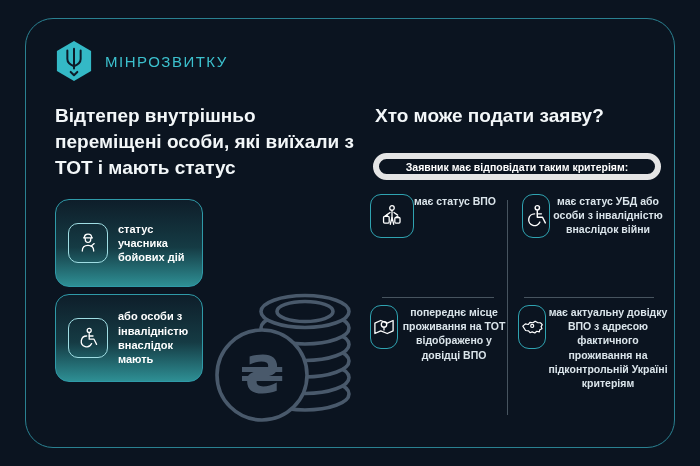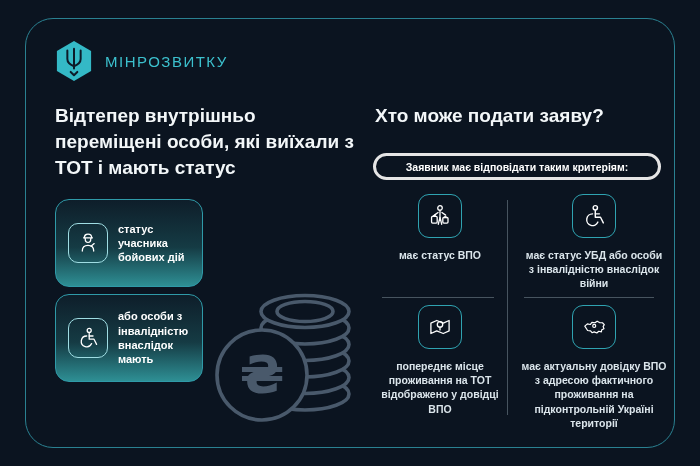--- a/index.html
+++ b/index.html
@@ -51,25 +51,25 @@
     color:#3fd0df;font-size:23px;font-weight:bold;letter-spacing:0.5px;
   }
   .coins{position:absolute;left:212px;top:284px;width:142px;height:148px;}
   
   .right-heading{
     position:absolute;left:375px;top:105px;width:300px;
     color:#f3f7f9;font-size:19px;font-weight:bold;
   }
   .criteria-pill{
     position:absolute;left:373px;top:153px;width:288px;height:27px;
-    border:3px solid #e5e5e5;border-radius:14px;
+    border:6px solid #e5e5e5;border-radius:14px;
     display:flex;align-items:center;justify-content:center;
     color:#ffffff;font-size:10.5px;font-weight:bold;box-sizing:border-box;
   }
-  .criteria-item{position:absolute;display:flex;flex-direction:column;align-items:center;}
+  .criteria-item{position:absolute;display:flex;align-items:flex-start;}
   .criteria-icon-chip{
     width:42px;height:42px;border-radius:11px;border:1.4px solid #2fa3b1;
     display:flex;align-items:center;justify-content:center;margin-bottom:10px;
   }
   .criteria-text{
     color:#dbe5eb;font-size:10.5px;line-height:1.35;text-align:center;font-weight:bold;
   }
   .vdivider{
     position:absolute;left:507px;top:200px;width:1px;height:215px;
     background:rgba(145,162,173,0.45);
@@ -206,16 +206,16 @@
 
   <div class="criteria-item" style="left:518px;top:305px;width:152px;">
     <span class="criteria-icon-chip">
       <svg width="26" height="26" viewBox="0 0 24 24">
         <g stroke="#ffffff" stroke-width="1.1" fill="none" stroke-linecap="round" stroke-linejoin="round">
           <path d="M3.5 11.2 l2.4-2.1 2.6 0.6 1.6-2 2.8 0.4 2-1.5 2.2 1.3 2.7 0.2 1.7 1.7 -1.1 1.8 0.8 2 -2 0.9 -0.4 2 -2.4-0.6 -1.8 1.6 -2.4-1 -2 0.8 -1.4-1.7 -2.7-0.4 z"></path>
           <circle cx="12.2" cy="11" r="1.4"></circle>
         </g>
       </svg>
     </span>
-    <span class="criteria-text">має актуальну довідку ВПО з адресою фактичного проживання на підконтрольній Україні території</span>
+    <span class="criteria-text">має актуальну довідку ВПО з адресою фактичного проживання на підконтрольній Україні критеріям</span>
   </div>
 
 </div>
 
 </body></html>

